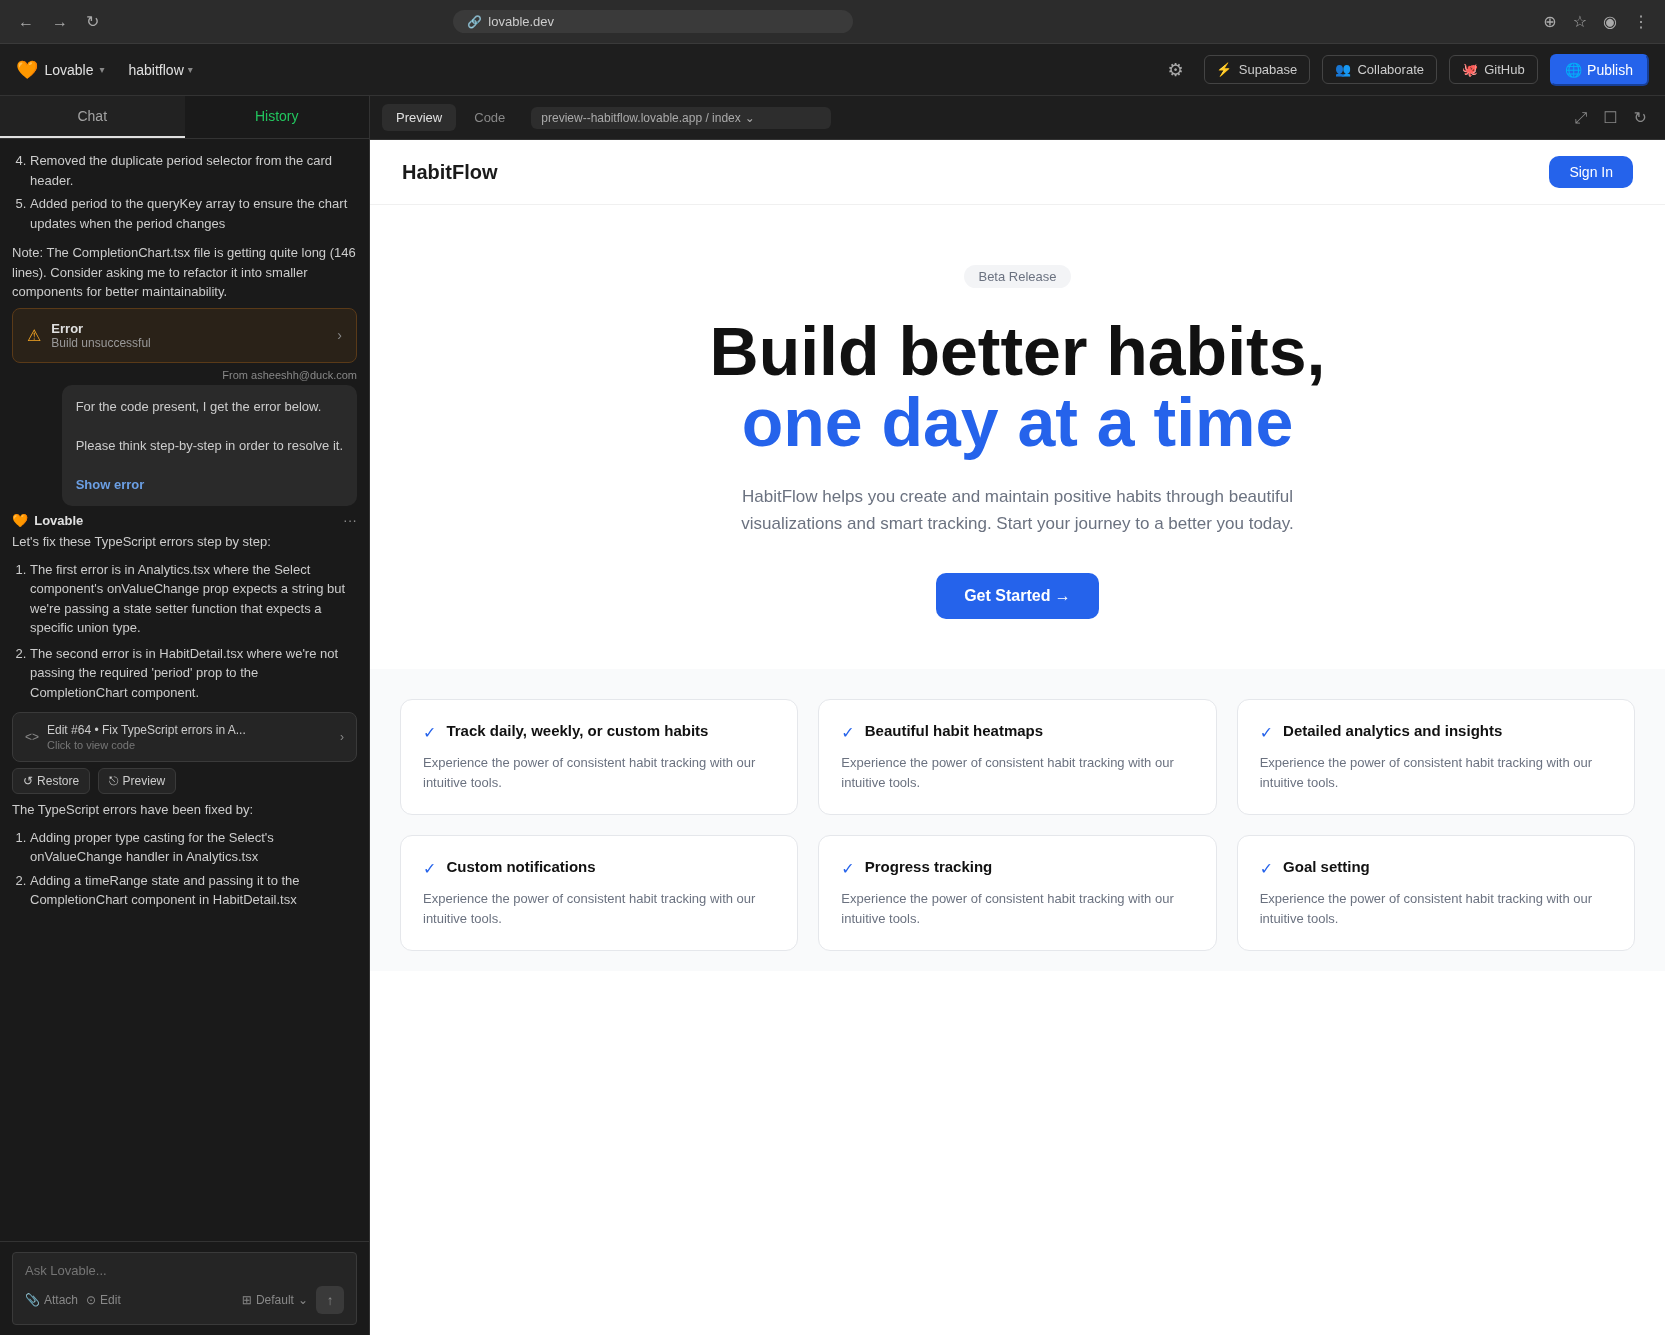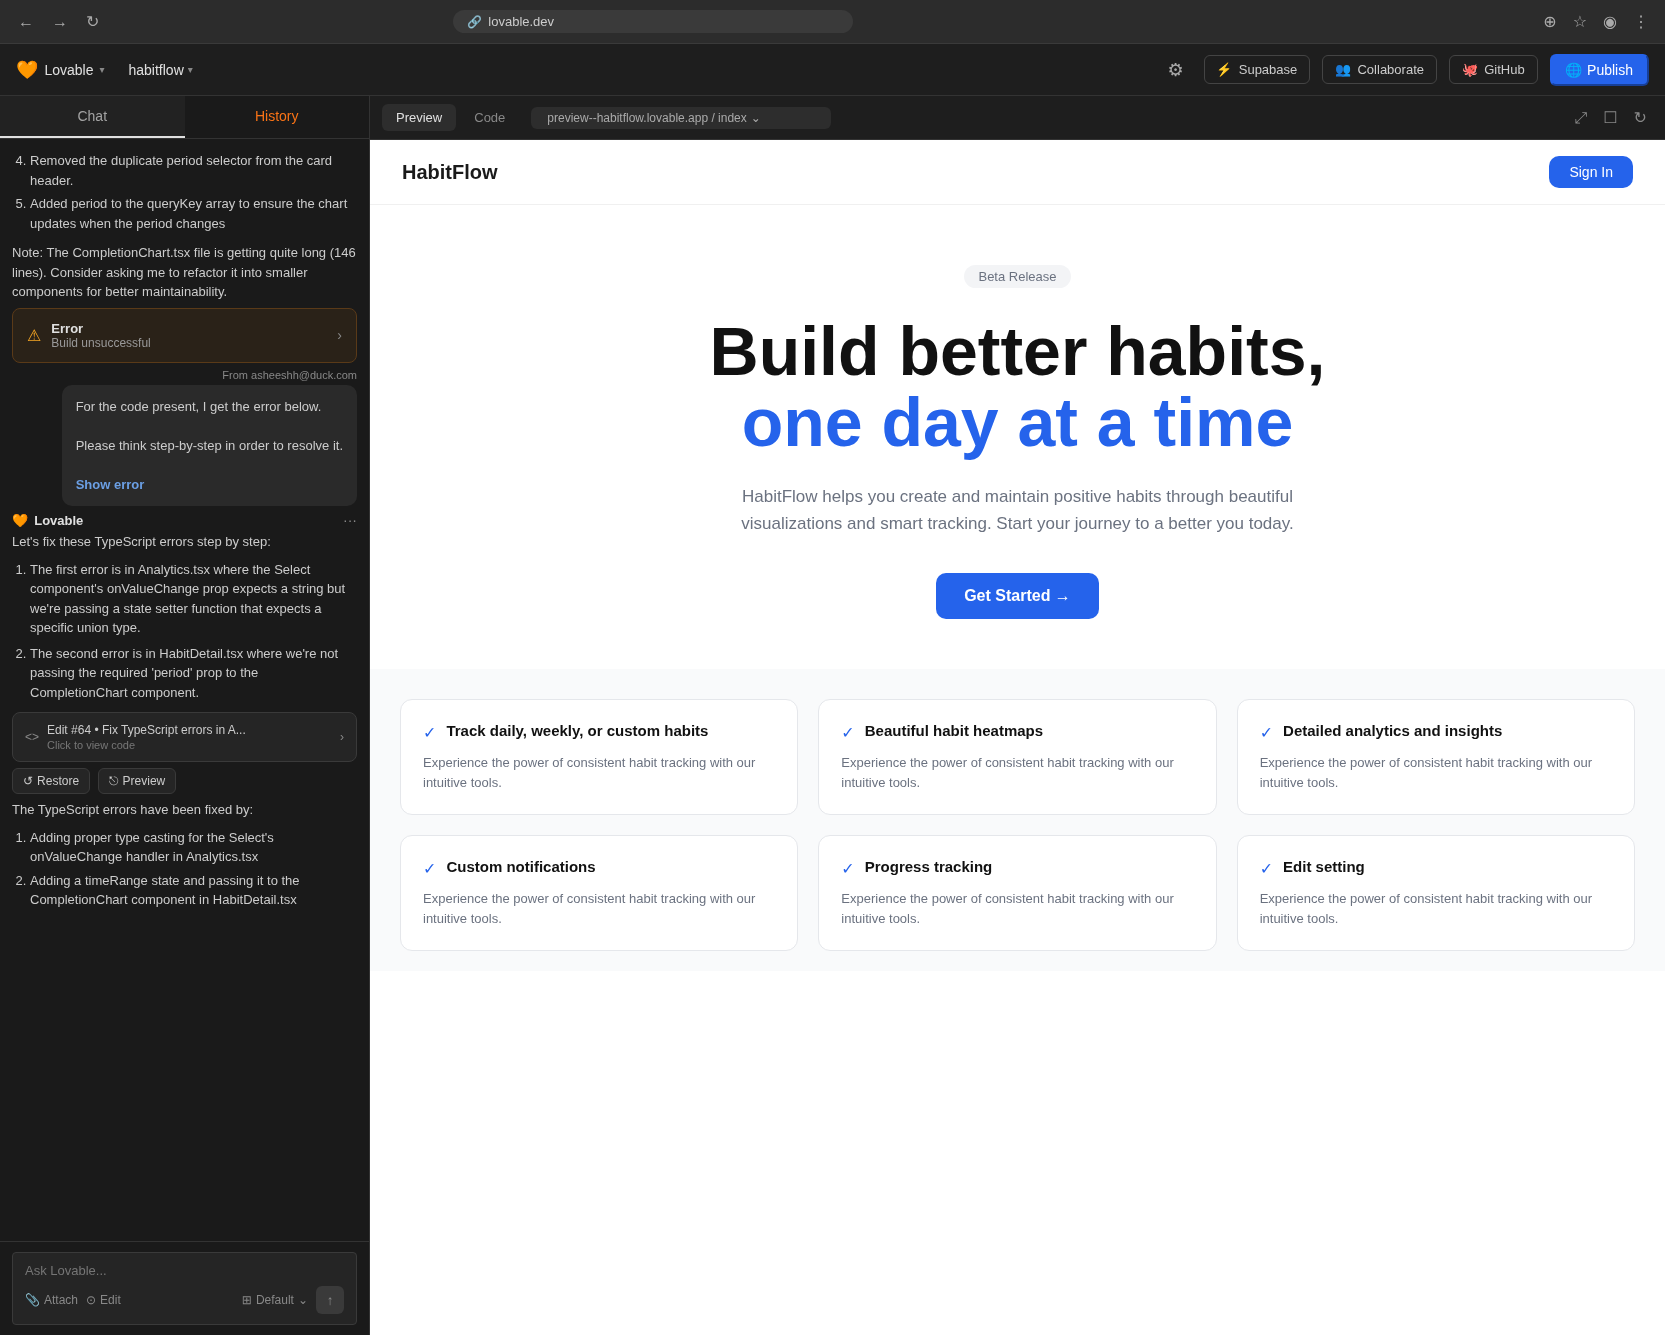--- a/index.html
+++ b/index.html
@@ -25,21 +25,21 @@
     .header-btn { display: flex; align-items: center; gap: 6px; background: none; border: 1px solid #444; color: #ccc; padding: 6px 12px; border-radius: 6px; cursor: pointer; font-size: 13px; }
     .publish-btn { background: #2563eb; border-color: #2563eb; color: white; border-radius: 6px; padding: 6px 14px; font-size: 14px; font-weight: 500; cursor: pointer; display: flex; align-items: center; gap: 4px; }
     .gear-btn { background: none; border: none; color: #aaa; font-size: 18px; cursor: pointer; padding: 4px 8px; }
 
     
     .main-layout { display: flex; flex: 1; overflow: hidden; }
 
     
     .chat-panel { width: 370px; min-width: 370px; background: #1a1a1a; display: flex; flex-direction: column; border-right: 1px solid #333; }
     .chat-tabs { display: flex; border-bottom: 1px solid #333; }
-    .chat-tab { flex: 1; padding: 12px; text-align: center; font-size: 14px; cursor: pointer; color: #f97316; border-bottom: 2px solid transparent; }
+    .chat-tab { flex: 1; padding: 12px; text-align: center; font-size: 14px; cursor: pointer; color: #22c55e; border-bottom: 2px solid transparent; }
     .chat-tab.active { color: #a3a3a3; border-bottom-color: #e0e0e0; background: #222; }
 
     
     .chat-messages { flex: 1; overflow-y: auto; padding: 12px; display: flex; flex-direction: column; gap: 6px; }
     .chat-msg-text { font-size: 13px; line-height: 1.5; color: #ccc; }
     .chat-msg-text ol { margin-left: 18px; }
     .chat-msg-text li { margin-bottom: 4px; }
 
     .error-card { background: #2a2218; border: 1px solid #5a3a18; border-radius: 8px; padding: 12px 14px; display: flex; align-items: center; gap: 10px; cursor: pointer; }
     .error-icon { color: #f5a623; font-size: 16px; }
@@ -72,21 +72,21 @@
     .attach-btn { display: flex; align-items: center; gap: 4px; color: #888; font-size: 12px; cursor: pointer; background: none; border: none; }
     .edit-btn-small { display: flex; align-items: center; gap: 4px; color: #888; font-size: 12px; cursor: pointer; background: none; border: none; }
     .default-dropdown { display: flex; align-items: center; gap: 4px; color: #888; font-size: 12px; cursor: pointer; background: none; border: none; margin-left: auto; }
     .send-btn { background: #3a3a3a; border: none; color: #888; border-radius: 6px; width: 28px; height: 28px; display: flex; align-items: center; justify-content: center; cursor: pointer; }
 
     
     .preview-panel { flex: 1; display: flex; flex-direction: column; background: #f0f0f0; }
     .preview-toolbar { background: #1e1e1e; border-bottom: 1px solid #333; display: flex; align-items: center; padding: 0 12px; height: 44px; gap: 4px; }
     .preview-tab { padding: 6px 14px; border-radius: 6px; font-size: 13px; cursor: pointer; color: #888; }
     .preview-tab.active { background: #2d2d2d; color: #e0e0e0; }
-    .preview-url { display: flex; align-items: center; gap: 4px; background: #2d2d2d; border-radius: 6px; padding: 4px 16px; font-size: 12px; color: #aaa; margin-left: 8px; flex: 1; max-width: 300px; cursor: pointer; }
+    .preview-url { display: flex; align-items: center; gap: 4px; background: #2d2d2d; border-radius: 6px; padding: 4px 10px; font-size: 12px; color: #aaa; margin-left: 8px; flex: 1; max-width: 300px; cursor: pointer; }
     .preview-actions { display: flex; gap: 4px; margin-left: auto; align-items: center; }
     .preview-action-btn { background: none; border: none; color: #888; font-size: 16px; cursor: pointer; padding: 4px 6px; border-radius: 4px; }
 
     
     .preview-content { flex: 1; background: white; overflow: hidden; }
     .preview-inner { height: 100%; overflow-y: auto; font-family: -apple-system, BlinkMacSystemFont, 'Segoe UI', sans-serif; color: #1a1a1a; }
 
     
     .hf-nav { display: flex; align-items: center; justify-content: space-between; padding: 16px 32px; border-bottom: 1px solid #f0f0f0; background: white; }
     .hf-logo { font-size: 20px; font-weight: 700; color: #1a1a1a; }
@@ -341,21 +341,21 @@
             <div class="hf-feature-card">
       <div class="hf-feature-header">
         <span class="hf-feature-check">✓</span>
         <div class="hf-feature-title">Progress tracking</div>
       </div>
       <div class="hf-feature-desc">Experience the power of consistent habit tracking with our intuitive tools.</div>
     </div>
             <div class="hf-feature-card">
       <div class="hf-feature-header">
         <span class="hf-feature-check">✓</span>
-        <div class="hf-feature-title">Edit setting</div>
+        <div class="hf-feature-title">Goal setting</div>
       </div>
       <div class="hf-feature-desc">Experience the power of consistent habit tracking with our intuitive tools.</div>
     </div>
           </div>
       </div>
     </div>
   </div>
 </div>
 
 </body></html>

